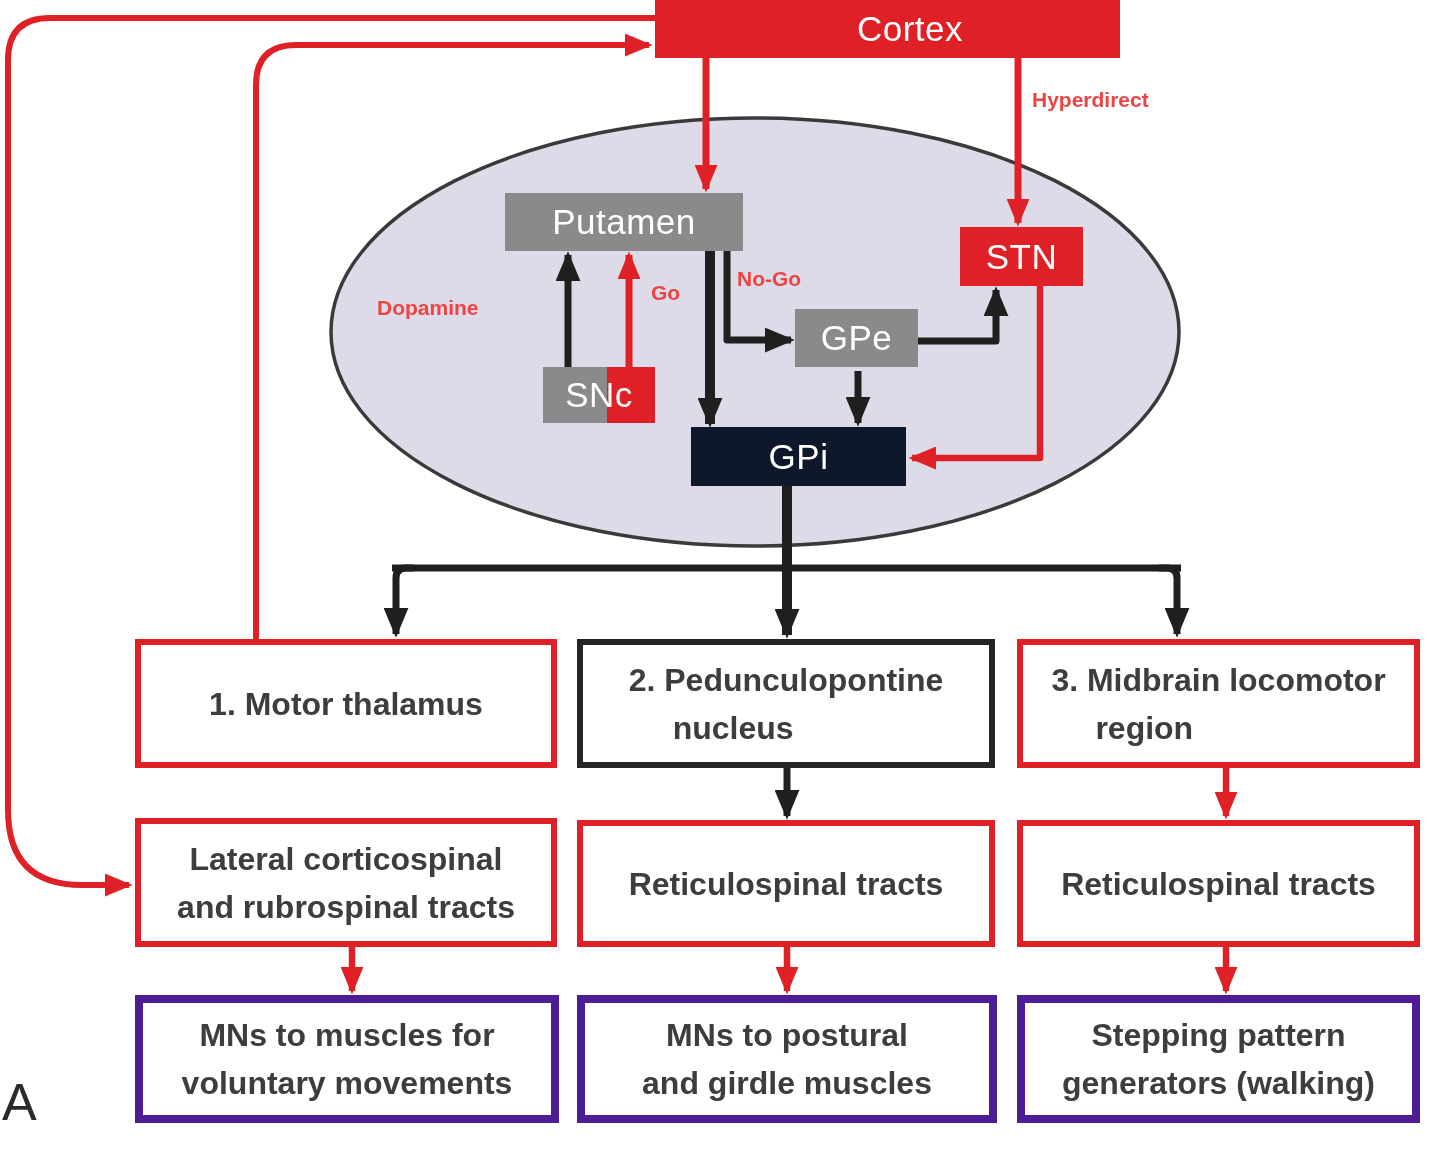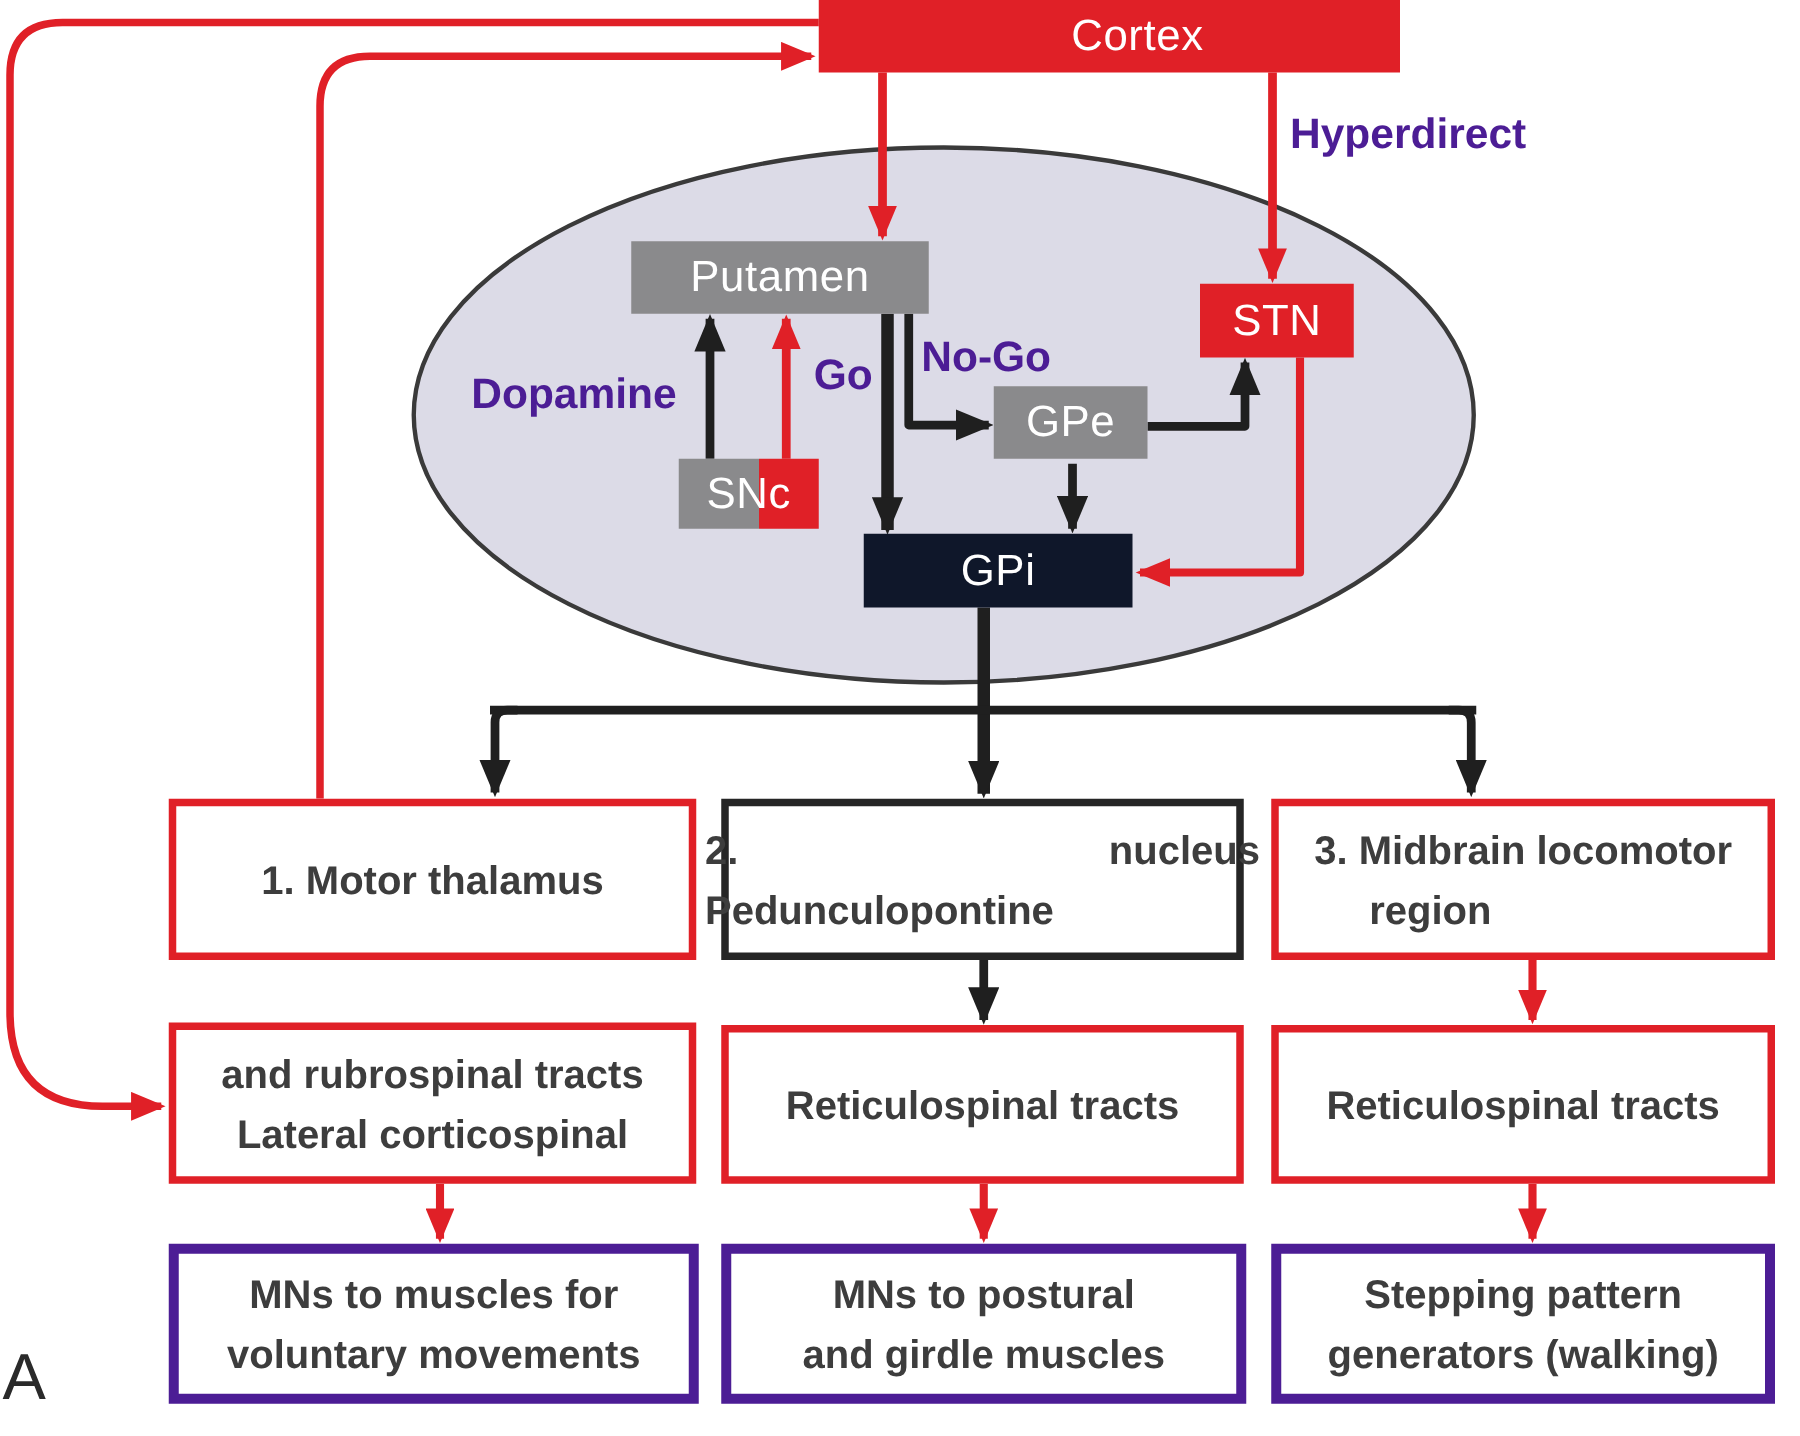--- a/index.html
+++ b/index.html
@@ -16,21 +16,21 @@
     position:absolute; background:#ffffff; box-sizing:border-box;
     display:flex; flex-direction:column; align-items:center; justify-content:center;
     color:#3d3d3d; font-size:32px; font-weight:700; line-height:1.5; text-align:center;
   }
   .red-border  { border:6px solid #e02027; }
   .black-border{ border:6px solid #252525; }
   .tan-border  { border:8px solid #4c1d95; }
   .lines-left  { align-items:flex-start; text-align:left; }
   .indent      { padding-left:44px; }
   .lbl {
-    position:absolute; color:#4c1d95; font-size:34px; font-weight:700; white-space:nowrap;
+    position:absolute; color:#ef4444; font-size:21px; font-weight:700; white-space:nowrap;
   }
   .panel-a {
     position:absolute; left:2px; top:1072px; font-size:52px; font-weight:400; color:#2a2a2a;
   }
 </style>
 </head>
 <body>
 
 <div class="canvas">
 
@@ -97,36 +97,36 @@
   <div class="lbl" style="left:1032px; top:88px;">Hyperdirect</div>
   <div class="lbl" style="left:377px; top:296px;">Dopamine</div>
   <div class="lbl" style="left:651px; top:281px;">Go</div>
   <div class="lbl" style="left:737px; top:267px;">No-Go</div>
 
   <div class="obox red-border" style="left:135px; top:639px; width:422px; height:129px;">
     <div>1. Motor thalamus</div>
   </div>
 
   <div class="obox black-border" style="left:577px; top:639px; width:418px; height:129px;">
-    <div class="lines-left" style="display:flex; flex-direction:row;">
+    <div class="lines-left" style="display:flex; flex-direction:column;">
       <div>2. Pedunculopontine</div>
       <div class="indent">nucleus</div>
     </div>
   </div>
 
   <div class="obox red-border" style="left:1017px; top:639px; width:403px; height:129px;">
     <div class="lines-left" style="display:flex; flex-direction:column;">
       <div>3. Midbrain locomotor</div>
       <div class="indent">region</div>
     </div>
   </div>
 
   <div class="obox red-border" style="left:135px; top:818px; width:422px; height:129px;">
+    <div>Lateral corticospinal</div>
     <div>and rubrospinal tracts</div>
-    <div>Lateral corticospinal</div>
   </div>
 
   <div class="obox red-border" style="left:577px; top:820px; width:418px; height:127px;">
     <div>Reticulospinal tracts</div>
   </div>
 
   <div class="obox red-border" style="left:1017px; top:820px; width:403px; height:127px;">
     <div>Reticulospinal tracts</div>
   </div>
 

